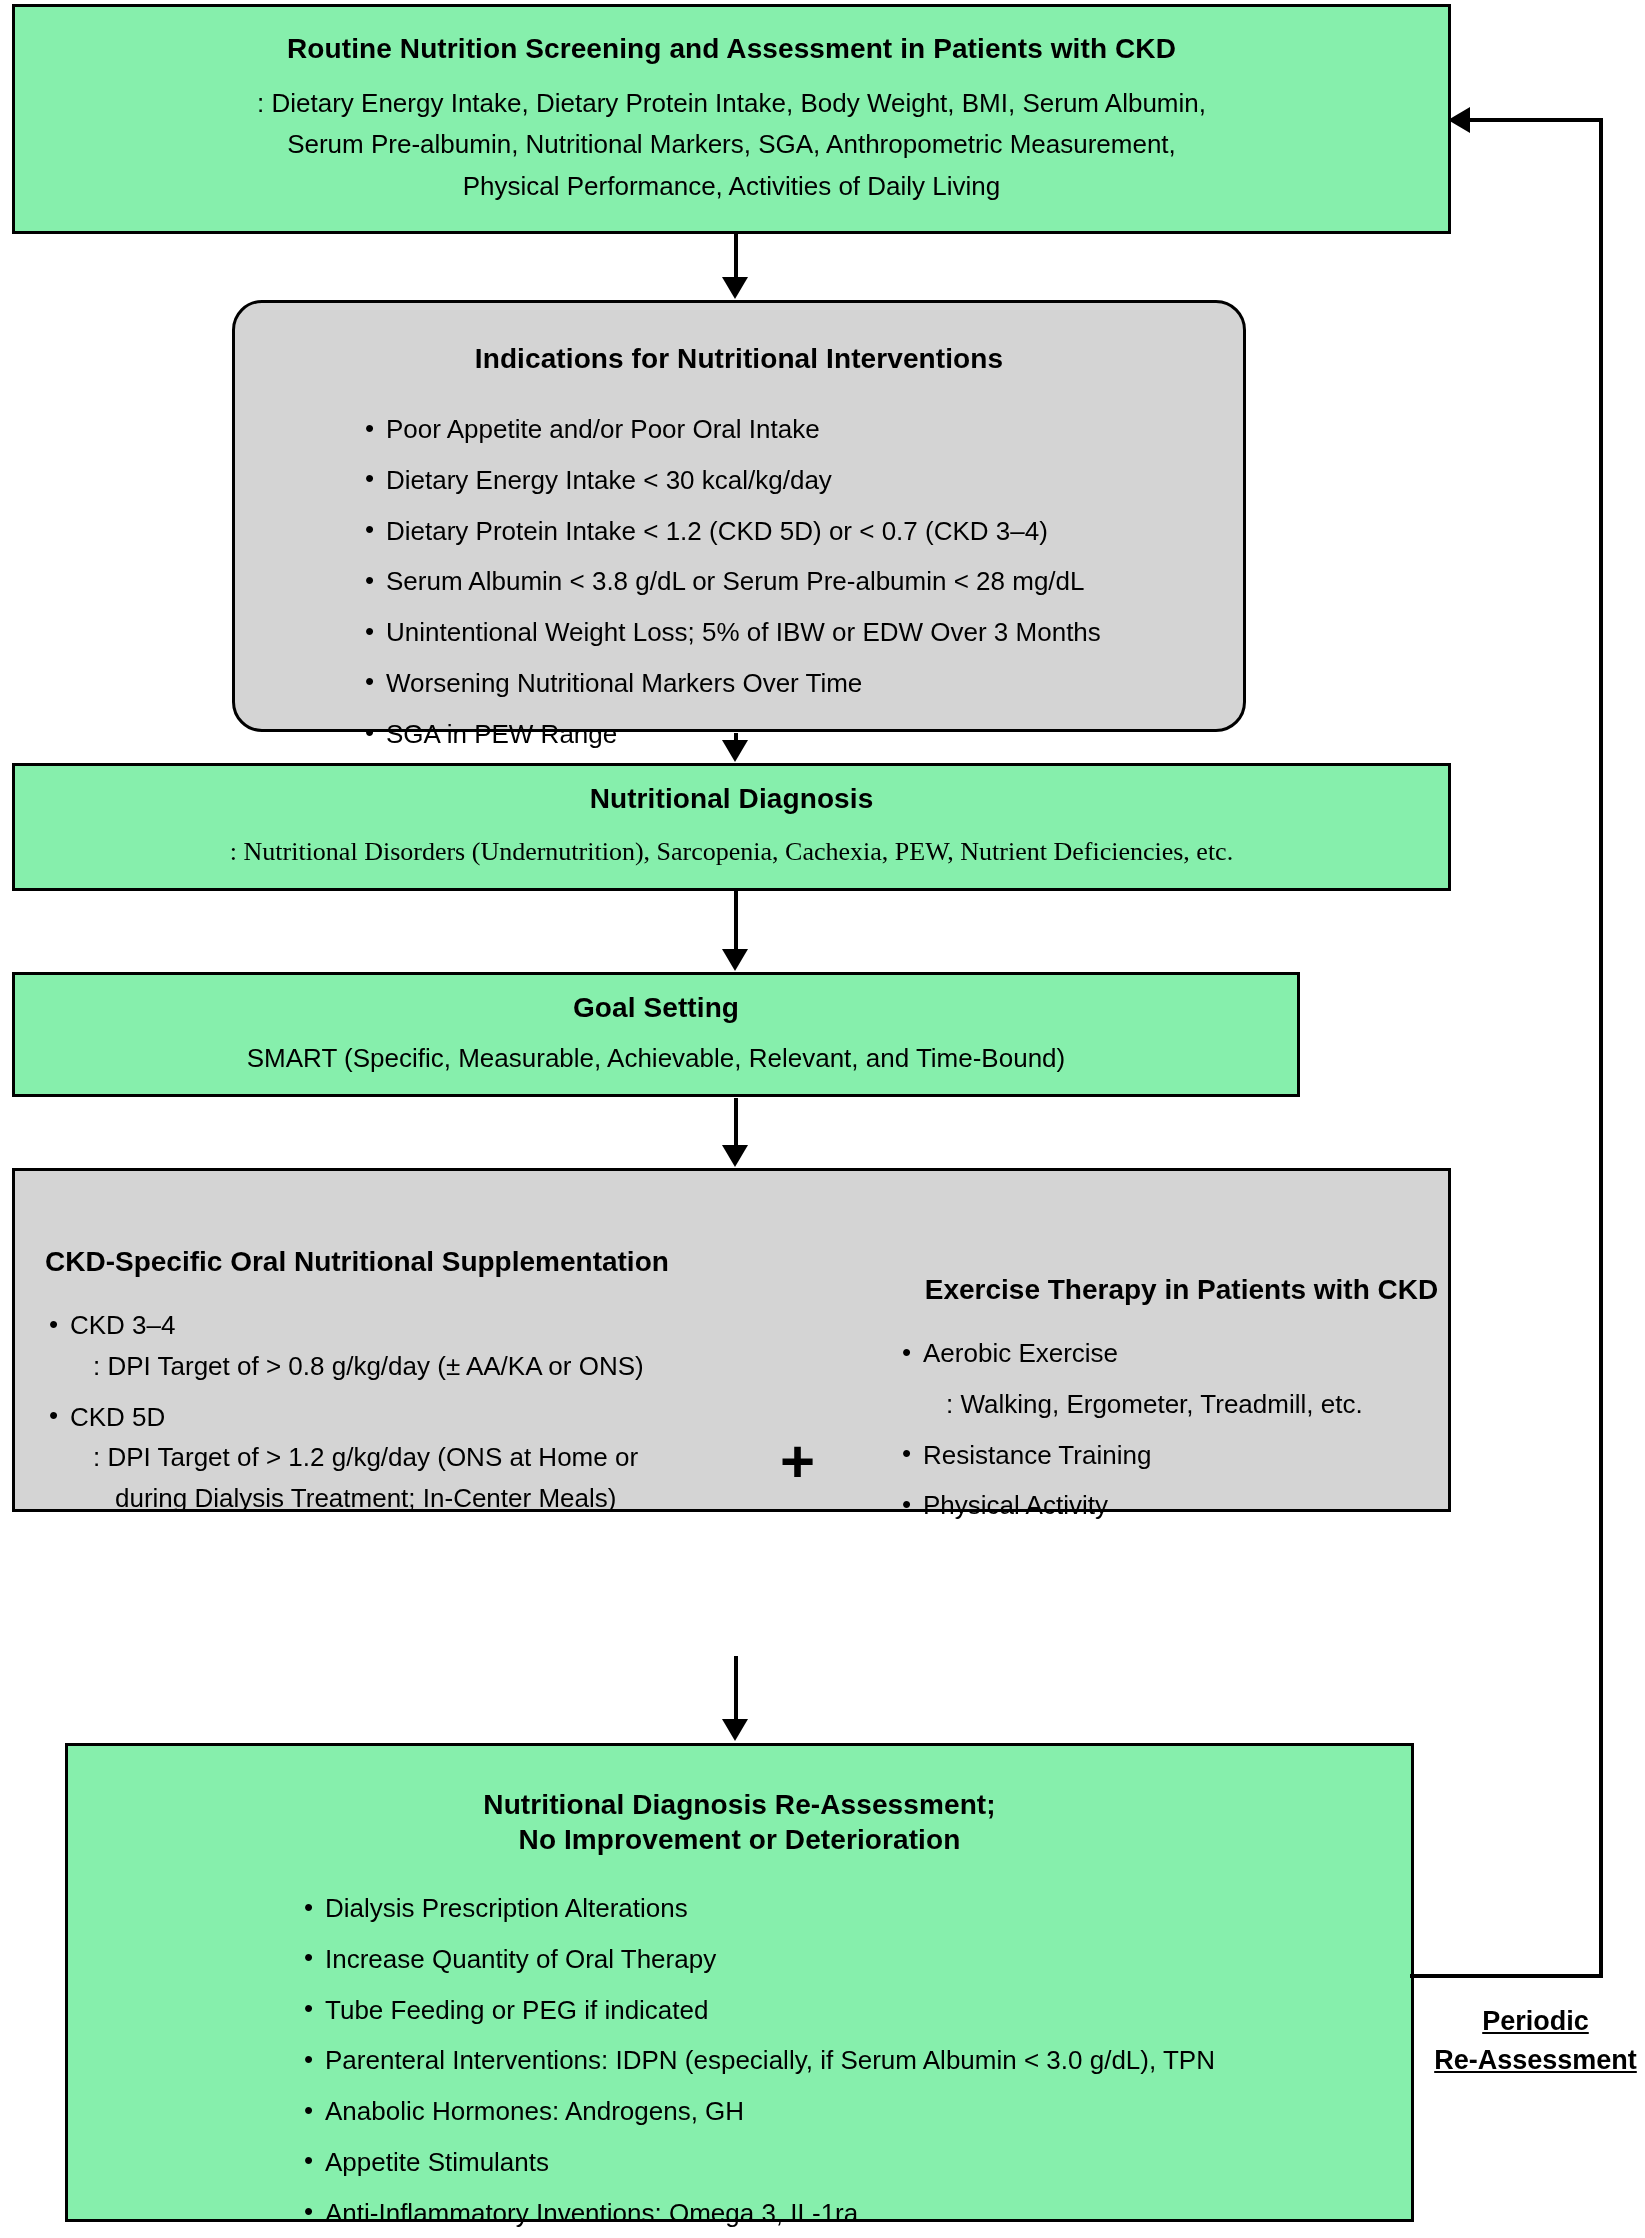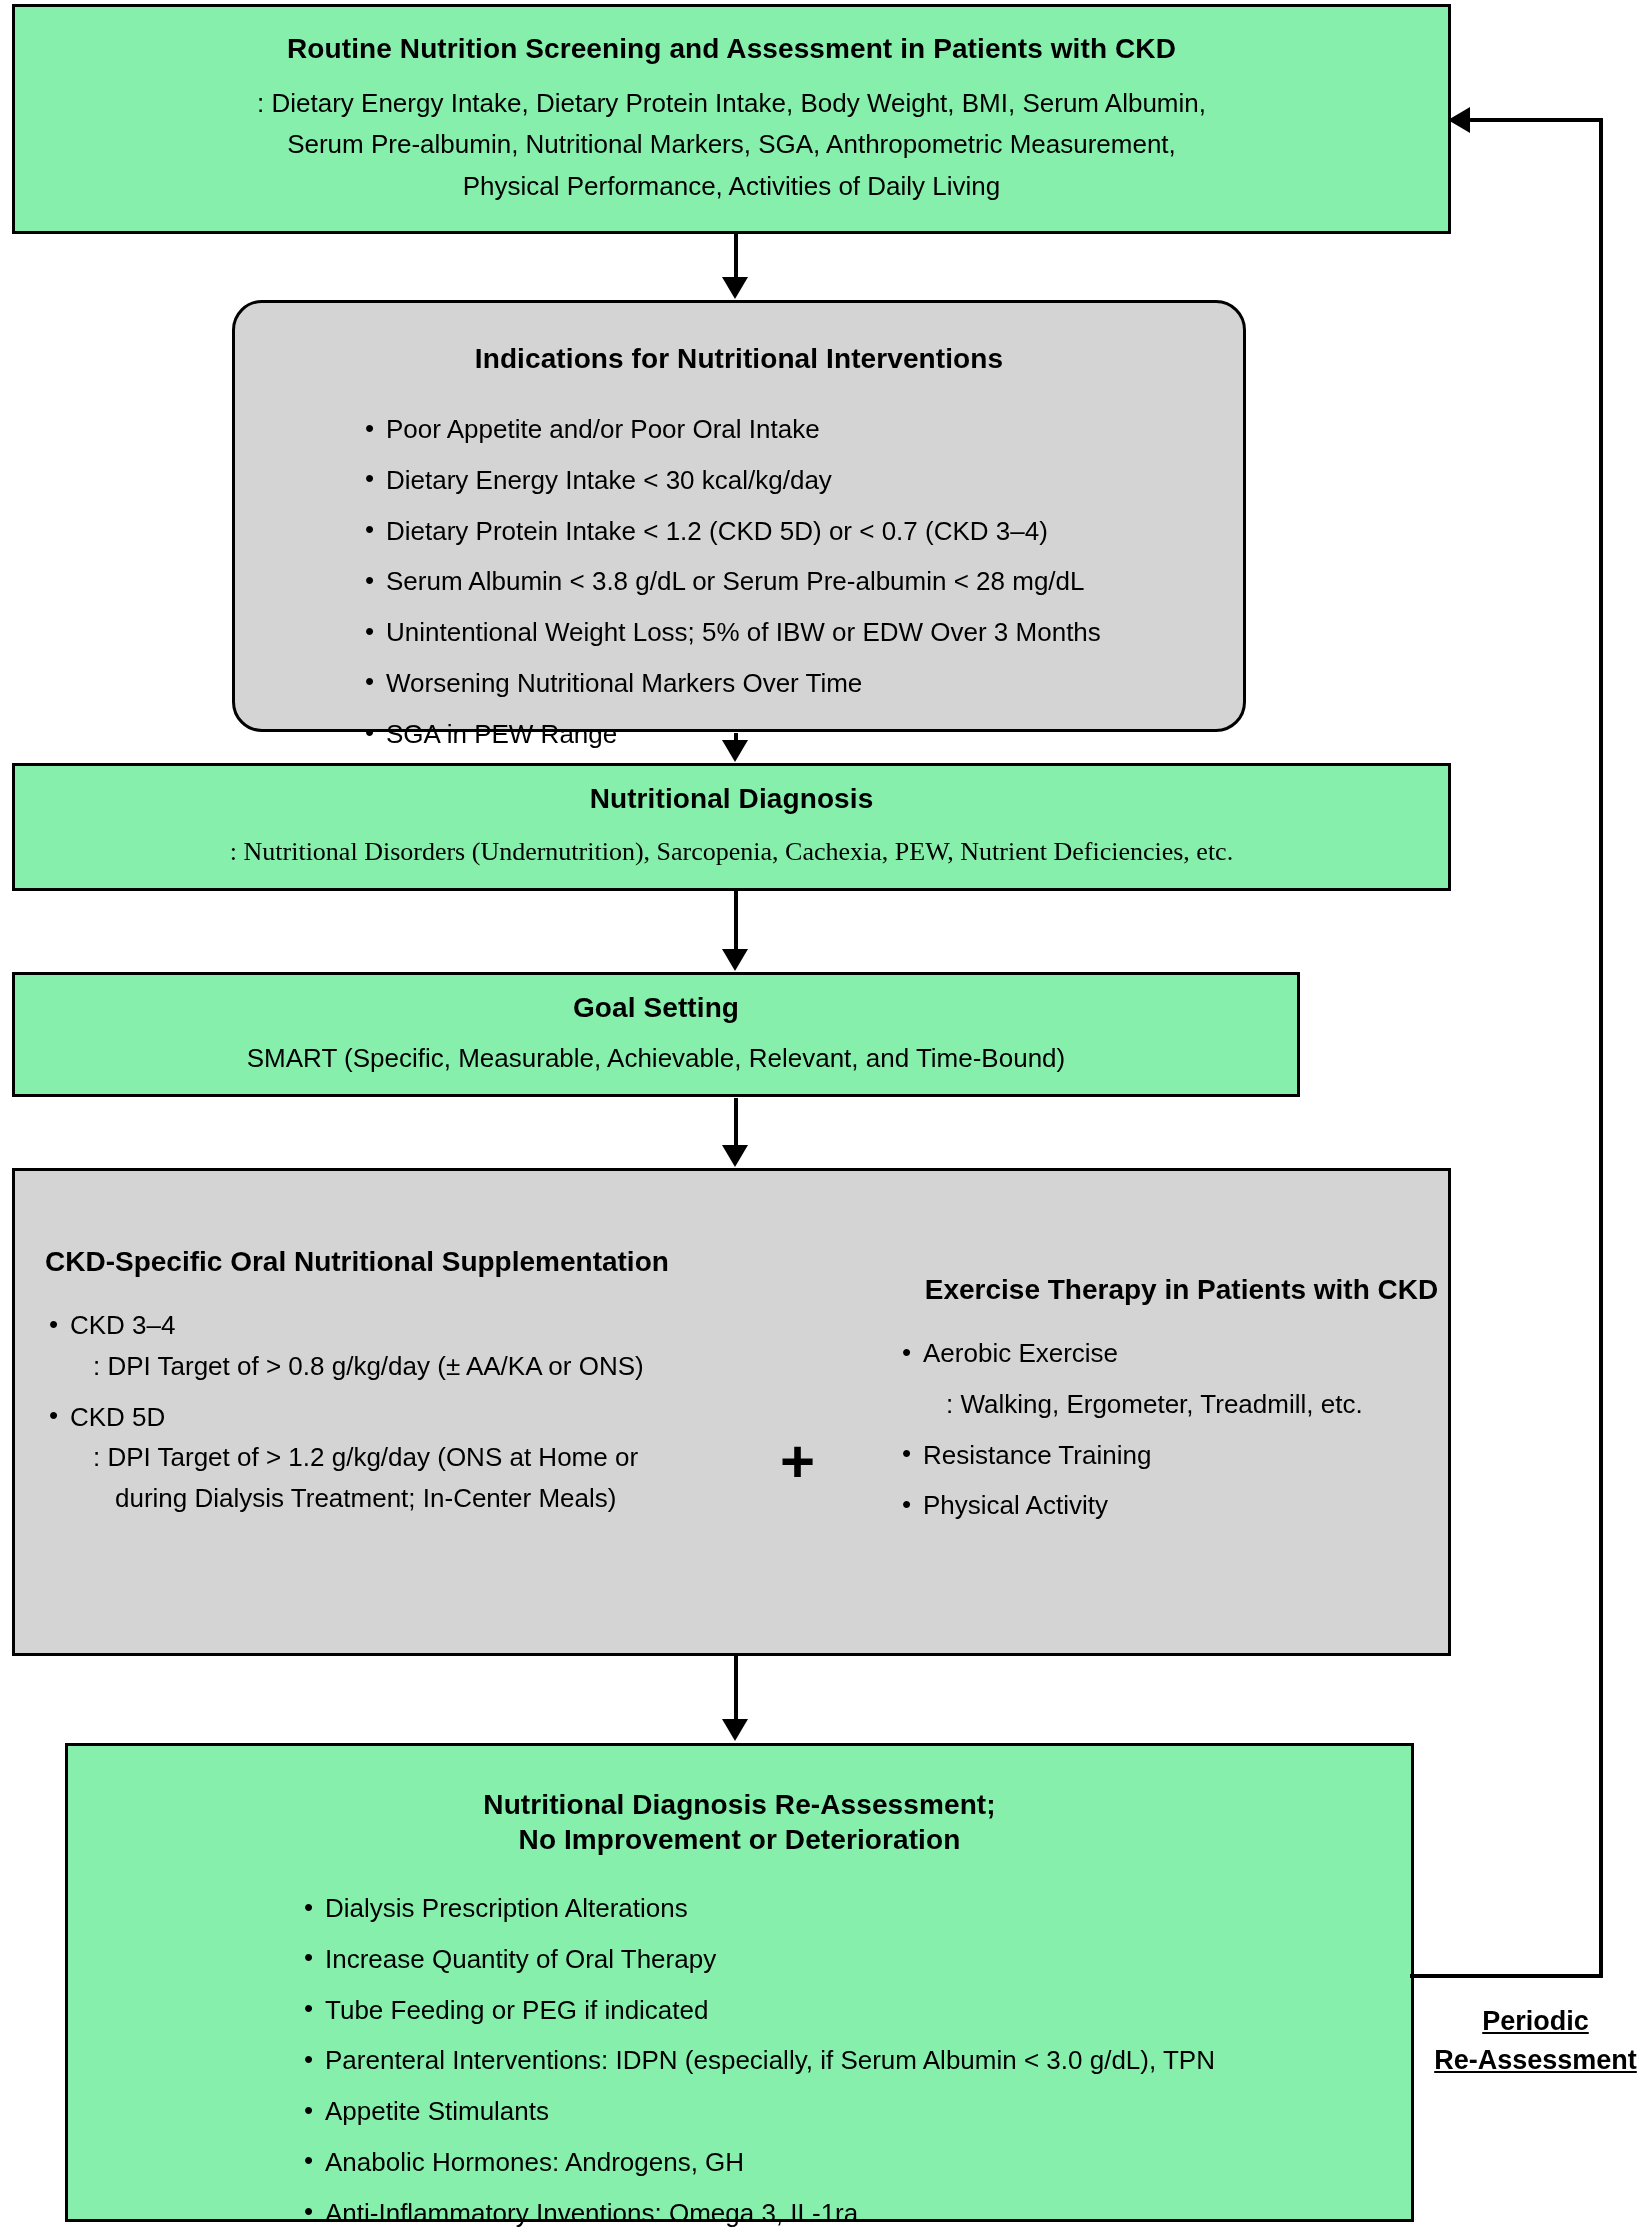--- a/index.html
+++ b/index.html
@@ -179,21 +179,21 @@
   <div class="arrow-down" style="left:722px; top:949px;"></div>
 
   <div class="node" style="left:12px; top:972px; width:1288px; height:125px;">
     <div class="title">Goal Setting</div>
     <div class="subtitle" style="margin-top:13px;">SMART (Specific, Measurable, Achievable, Relevant, and Time-Bound)</div>
   </div>
 
   <div class="vline" style="left:734px; top:1098px; height:49px;"></div>
   <div class="arrow-down" style="left:722px; top:1145px;"></div>
 
-  <div class="node grey" style="left:12px; top:1168px; width:1439px; height:488px; display:block;">
+  <div class="node grey" style="left:12px; top:1168px; width:1439px; height:344px; display:block;">
 
     <div class="col-left">
       <div class="col-head">CKD-Specific Oral Nutritional Supplementation</div>
       <ul class="bullets">
         <li class="tight">CKD 3–4</li>
         <li class="nodot">: DPI Target of &gt; 0.8 g/kg/day (± AA/KA or ONS)</li>
         <li class="tight">CKD 5D</li>
         <li class="nodot tight">: DPI Target of &gt; 1.2 g/kg/day (ONS at Home or</li>
         <li class="cont">during Dialysis Treatment; In-Center Meals)</li>
       </ul>
@@ -218,22 +218,22 @@
   <div class="node" style="left:65px; top:1743px; width:1349px; height:479px; justify-content:flex-start;">
     <div class="title" style="margin-top:41px;">
       <div>Nutritional Diagnosis Re-Assessment;</div>
       <div>No Improvement or Deterioration</div>
     </div>
     <ul class="bullets" style="margin-top:35px; align-self:flex-start; margin-left:232px;">
       <li>Dialysis Prescription Alterations</li>
       <li>Increase Quantity of Oral Therapy</li>
       <li>Tube Feeding or PEG if indicated</li>
       <li>Parenteral Interventions: IDPN (especially, if Serum Albumin &lt; 3.0 g/dL), TPN</li>
+      <li>Anabolic Hormones: Androgens, GH</li>
       <li>Appetite Stimulants</li>
-      <li>Anabolic Hormones: Androgens, GH</li>
       <li>Anti-Inflammatory Inventions: Omega 3, IL-1ra</li>
     </ul>
   </div>
 
   <div class="hline" style="left:1410px; top:1974px; width:193px;"></div>
 
   <div class="vline" style="left:1599px; top:118px; height:1859px;"></div>
 
   <div class="hline" style="left:1470px; top:118px; width:133px;"></div>
   <div class="arrow-left" style="left:1448px; top:107px;"></div>

